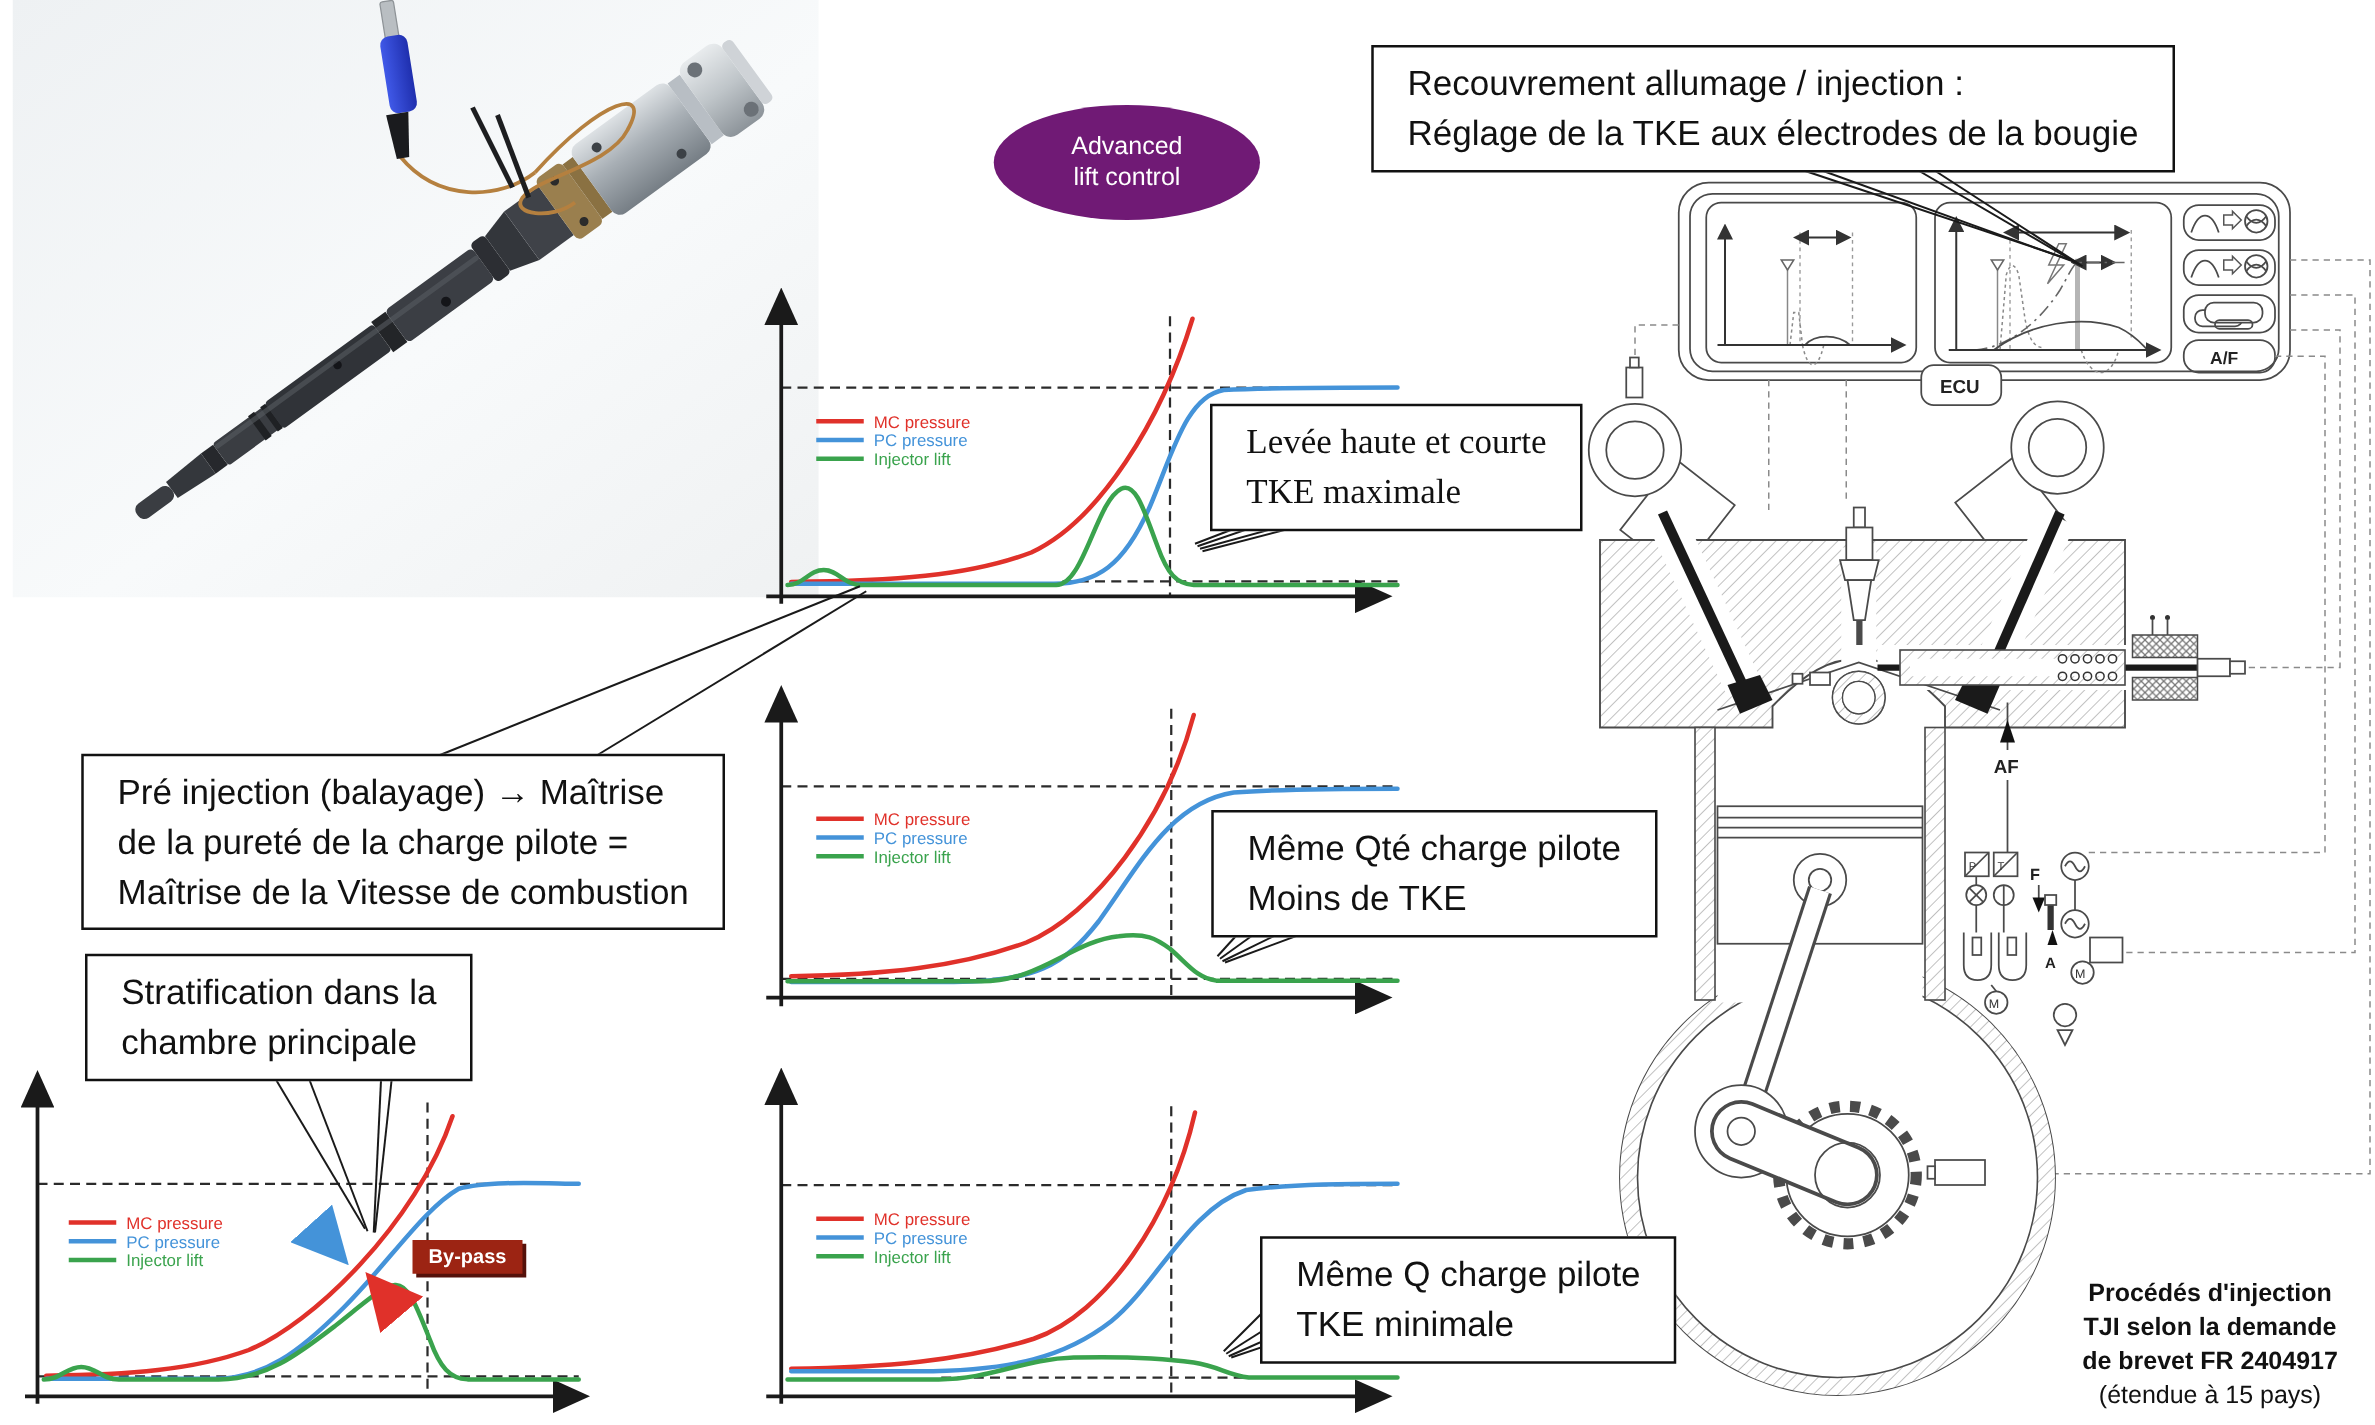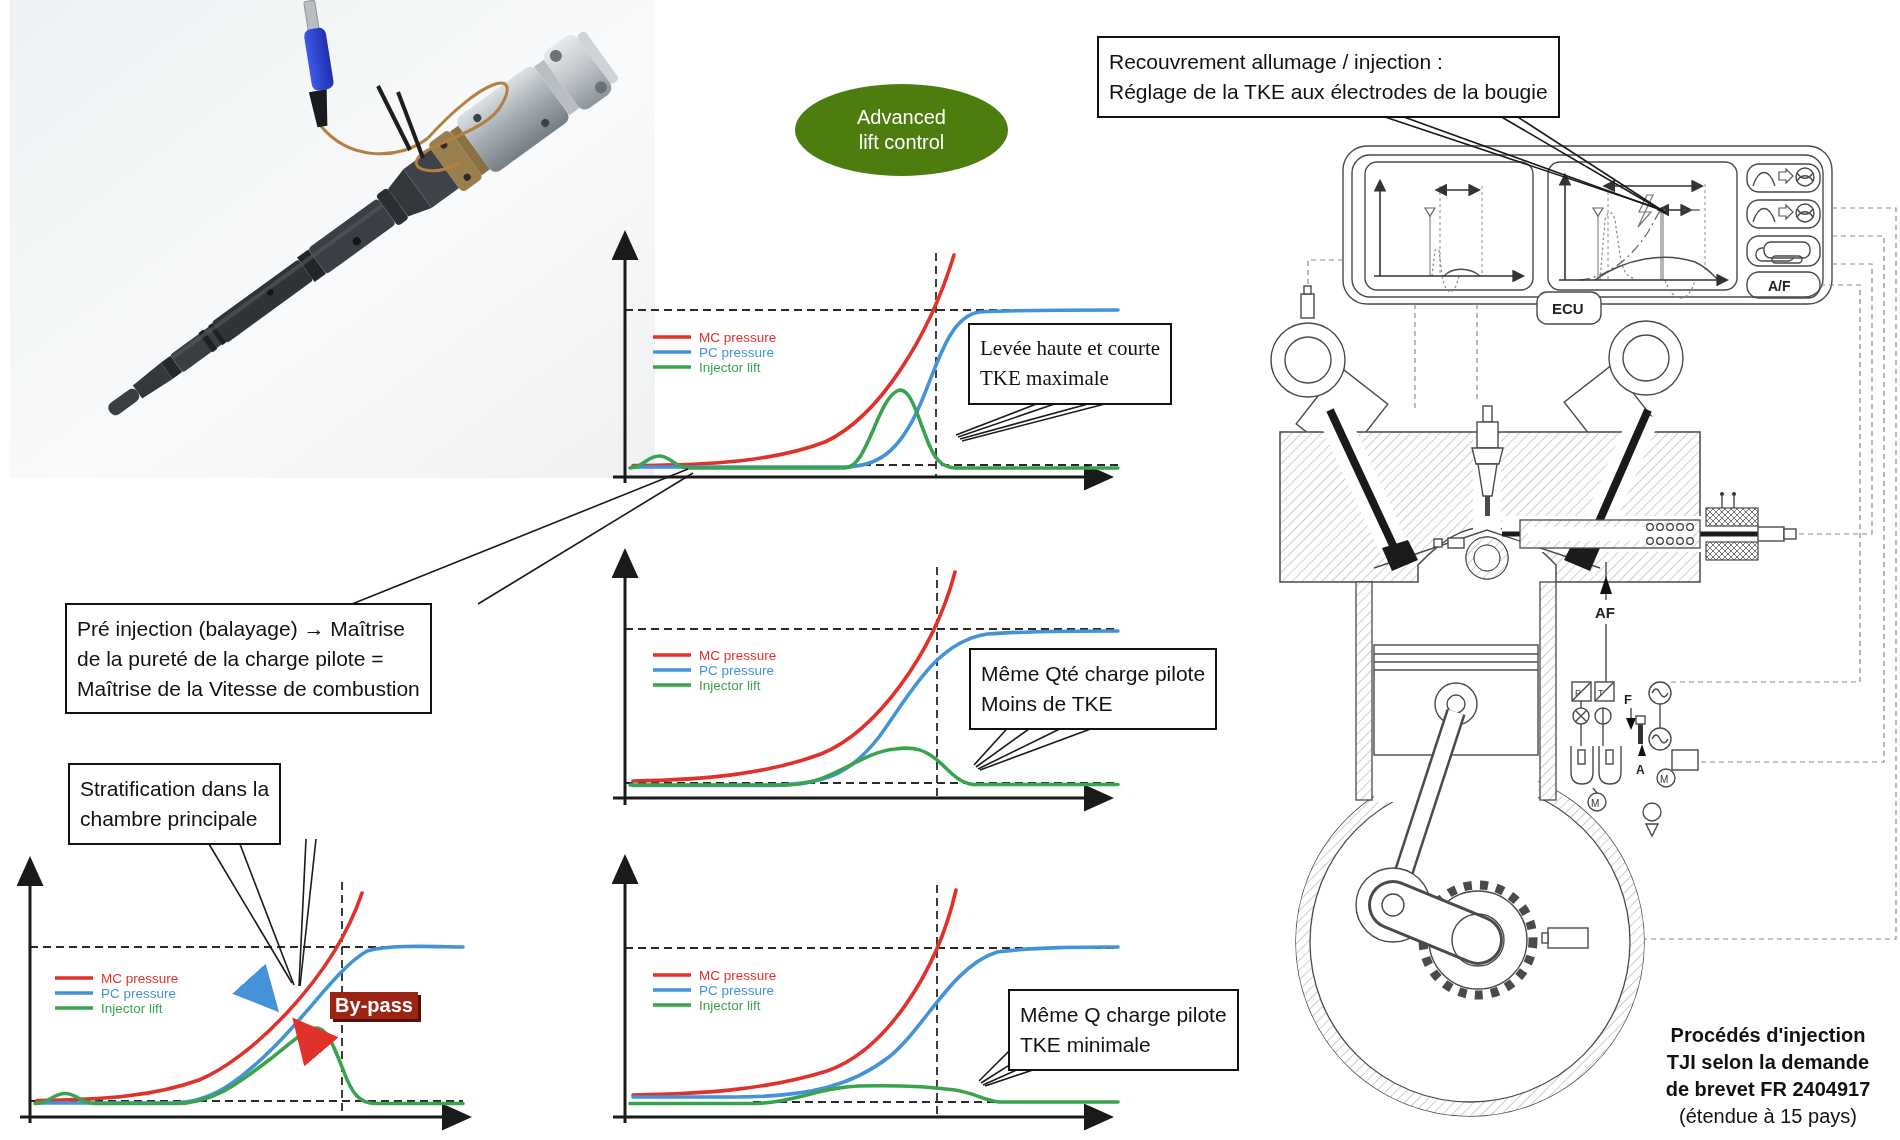--- a/index.html
+++ b/index.html
@@ -1,26 +1,26 @@
 <!DOCTYPE html>
 <html><head>
 <meta charset="utf-8">
 <style>
   html,body{margin:0;padding:0;background:#fff;}
   #slide{position:relative;width:1900px;height:1140px;background:#ffffff;overflow:hidden;
          font-family:"Liberation Sans",sans-serif;color:#111;}
   svg{position:absolute;}
   .z10{z-index:10}.z20{z-index:20}.z30{z-index:30}.z35{z-index:35}
   .callout{position:absolute;border:2px solid #111;background:#fff;
-           font-size:21px;line-height:1.42;padding:9px 10px;white-space:nowrap;z-index:40;}
+           font-size:28px;line-height:1.42;padding:9px 27px;white-space:nowrap;z-index:40;}
   #badge{position:absolute;left:795px;top:84px;width:213px;height:92px;border-radius:50%;
-         background:#4d7c0f;color:#fff;display:flex;flex-direction:column;align-items:center;
+         background:#701a75;color:#fff;display:flex;flex-direction:column;align-items:center;
          justify-content:center;font-size:20px;line-height:1.25;z-index:40;text-align:center;}
   #bypass{position:absolute;left:330px;top:992px;width:88px;height:27px;background:#9c2413;
-          box-shadow:3px 3px 0 #55110a;color:#fff;font-weight:bold;font-size:20px;
+          box-shadow:3px 3px 0 #55110a;color:#fff;font-weight:bold;font-size:16px;
           display:flex;align-items:center;justify-content:center;z-index:40;}
   #patent{position:absolute;left:1628px;top:1022px;width:280px;text-align:center;z-index:40;
           font-size:20px;line-height:1.35;}
   #patent .b{font-weight:bold;}
   .mc{stroke:#e0312a}.pc{stroke:#4493d9}.lift{stroke:#3aa34d}
   .tmc{fill:#e0312a}.tpc{fill:#4493d9}.tlift{fill:#3aa34d}
   .curve{fill:none;stroke-width:3.6;stroke-linecap:round;stroke-linejoin:round;}
   .axis{stroke:#1a1a1a;stroke-width:3;}
   .dash{stroke:#2b2b2b;stroke-width:1.8;stroke-dasharray:8 5;fill:none;}
   .leg{font-size:13.5px;}

